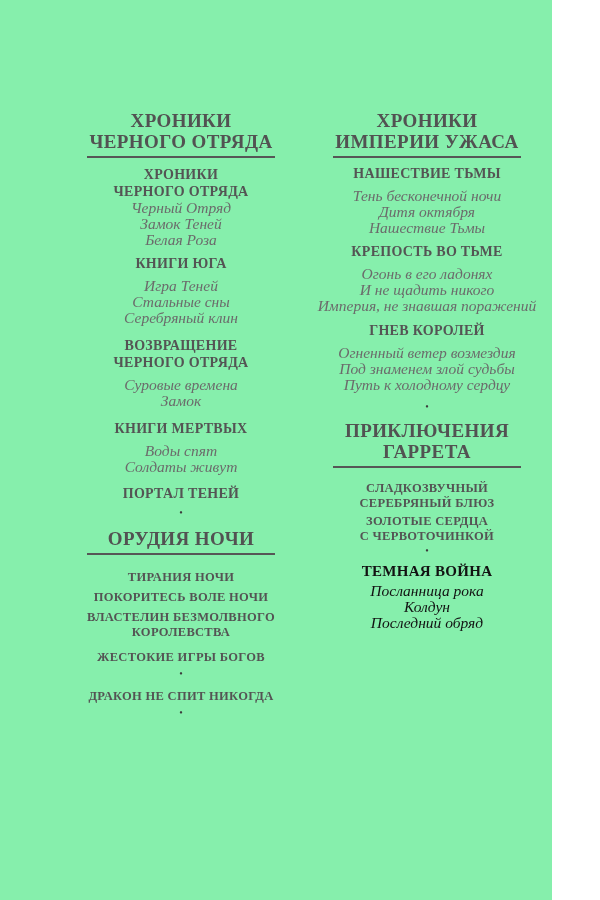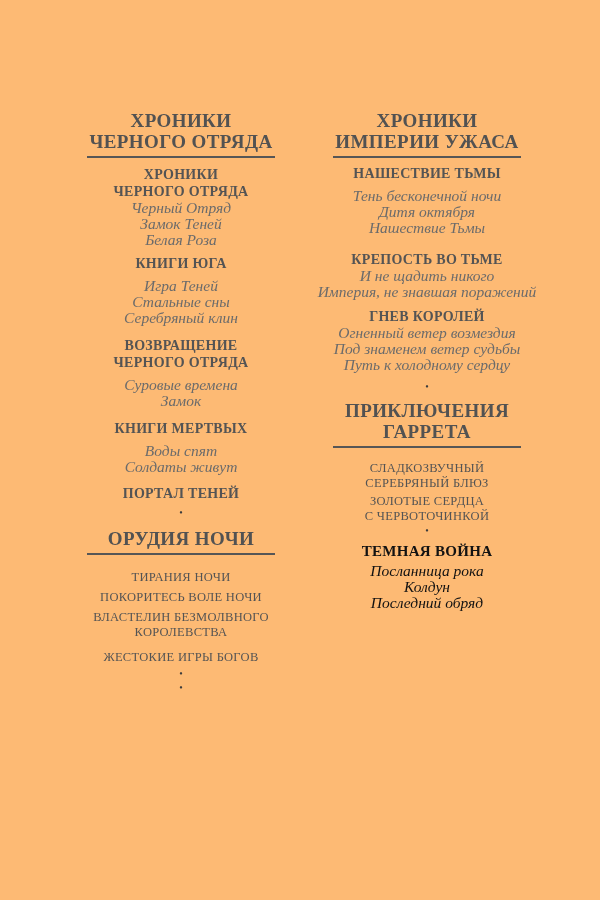--- a/index.html
+++ b/index.html
@@ -1,17 +1,17 @@
 <!DOCTYPE html>
 <html><head>
 <meta charset="utf-8">
 <style>
   html,body { margin:0; padding:0; background:#ffffff; }
   .page {
-    position:relative; width:600px; height:900px; background:#fdba74;
+    position:relative; width:552px; height:900px; background:#86efac;
     font-family:"Liberation Serif","DejaVu Serif",serif; overflow:hidden;
   }
   .col { position:absolute; top:110px; width:230px; text-align:center; }
   .col-left  { left:66px; }
   .col-right { left:312px; }
 
   .h1 {
     font-weight:bold; font-size:19px; line-height:21px; color:#525252;
     letter-spacing:0.4px; white-space:pre-line;
   }
@@ -21,21 +21,21 @@
   }
   .h2 {
     font-weight:bold; font-size:14px; line-height:17px; color:#545454;
     letter-spacing:0.3px; white-space:pre-line;
   }
   .book {
     font-style:italic; font-size:15.5px; line-height:16px; color:#6b6b6b;
     white-space:nowrap;
   }
   .caps {
-    font-weight:normal; font-size:12.5px; line-height:15px; color:#545454;
+    font-weight:bold; font-size:12.5px; line-height:15px; color:#545454;
     letter-spacing:0.3px; white-space:pre-line;text-align:center;
   }
   .dot { font-size:10px; line-height:10px; color:#3c3c3c; }
   .black { color:#121212;font-family:Liberation Serif, serif; }
   .h2-big { font-size:15px; }
 </style>
 </head>
 <body>
 
 <div class="page">
@@ -70,40 +70,42 @@
 
     <div class="h1" style="margin-top:10px">ОРУДИЯ НОЧИ</div>
     <div class="rule"></div>
 
     <div class="caps" style="margin-top:15px">ТИРАНИЯ НОЧИ</div>
     <div class="caps" style="margin-top:5px">ПОКОРИТЕСЬ ВОЛЕ НОЧИ</div>
     <div class="caps" style="margin-top:5px">ВЛАСТЕЛИН БЕЗМОЛВНОГО
 КОРОЛЕВСТВА</div>
     <div class="caps" style="margin-top:10px">ЖЕСТОКИЕ ИГРЫ БОГОВ</div>
     <div class="dot" style="margin-top:4px">•</div>
+    <div class="caps" style="margin-top:10px">ДРАКОН НЕ СПИТ НИКОГДА</div>
     <div class="dot" style="margin-top:4px">•</div>
   </div>
 
   <div class="col col-right">
     <div class="h1">ХРОНИКИ
 ИМПЕРИИ УЖАСА</div>
     <div class="rule"></div>
 
     <div class="h2" style="margin-top:7px">НАШЕСТВИЕ ТЬМЫ</div>
     <div class="book" style="margin-top:6px">Тень бесконечной ночи</div>
     <div class="book">Дитя октября</div>
     <div class="book">Нашествие Тьмы</div>
 
-    <div class="h2" style="margin-top:15px">КРЕПОСТЬ ВО ТЬМЕ</div>
+    <div class="h2" style="margin-top:7px">КРЕПОСТЬ ВО ТЬМЕ</div>
+    <div class="book" style="margin-top:6px">Огонь в его ладонях</div>
     <div class="book">И не щадить никого</div>
     <div class="book">Империя, не знавшая поражений</div>
 
     <div class="h2" style="margin-top:8px">ГНЕВ КОРОЛЕЙ</div>
-    <div class="book" style="">Огненный ветер возмездия</div>
-    <div class="book">Под знаменем ветер судьбы</div>
+    <div class="book" style="margin-top:6px">Огненный ветер возмездия</div>
+    <div class="book">Под знаменем злой судьбы</div>
     <div class="book">Путь к холодному сердцу</div>
 
     <div class="dot" style="margin-top:9px">•</div>
 
     <div class="h1" style="margin-top:8px">ПРИКЛЮЧЕНИЯ
 ГАРРЕТА</div>
     <div class="rule"></div>
 
     <div class="caps" style="margin-top:13px">СЛАДКОЗВУЧНЫЙ
 СЕРЕБРЯНЫЙ БЛЮЗ</div>

